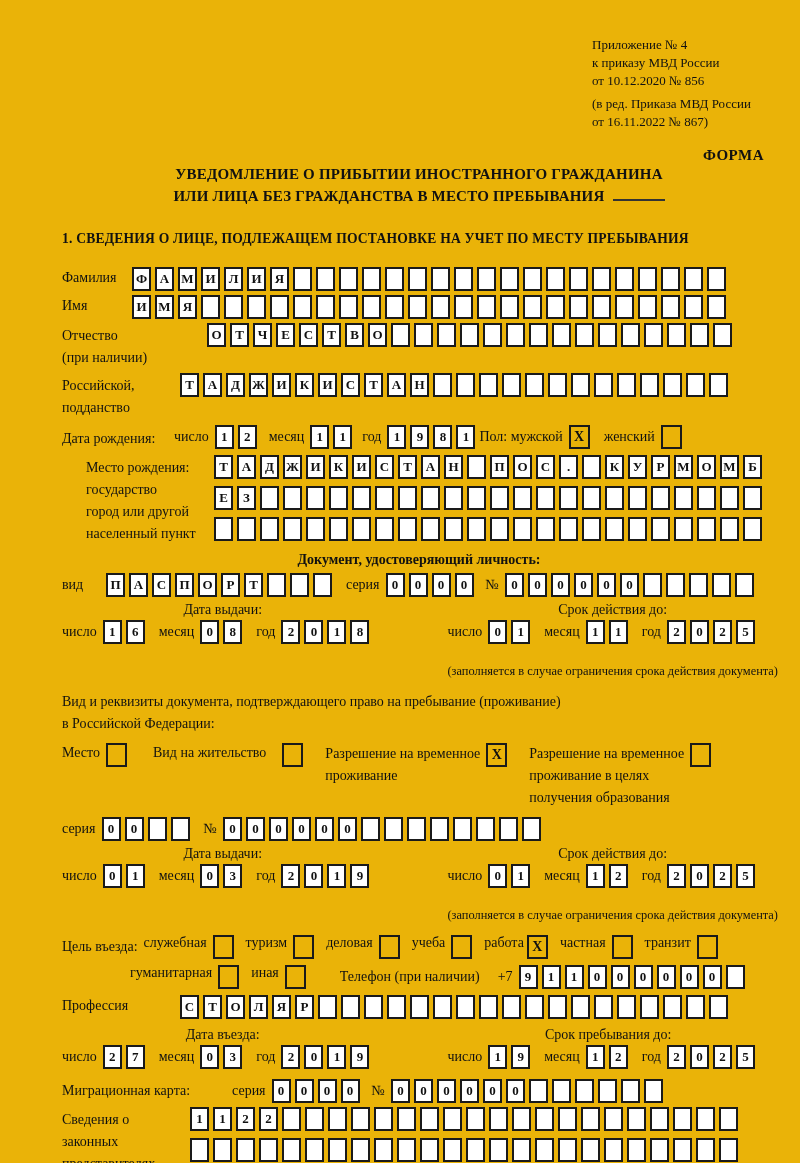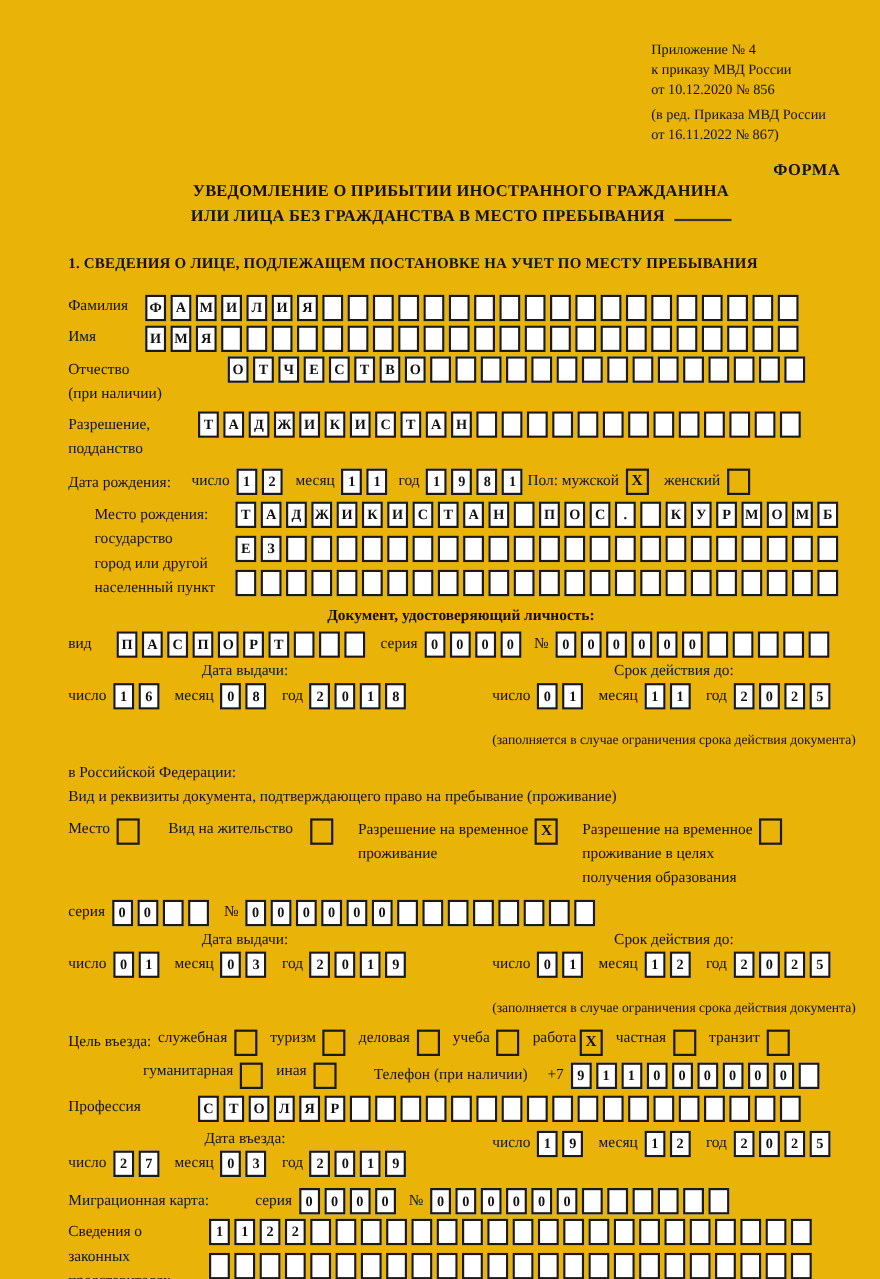--- a/index.html
+++ b/index.html
@@ -170,21 +170,21 @@
         <span class="cell"></span>
         <span class="cell"></span>
         <span class="cell"></span>
         <span class="cell"></span>
         <span class="cell"></span>
       </div>
   </div>
 
   <div class="row">
     <div class="lblock w118">
-      <div>Разрешение,</div>
+      <div>Российской,</div>
       <div>подданство</div>
     </div>
     <div class="cells">
         <span class="cell">Т</span>
         <span class="cell">А</span>
         <span class="cell">Д</span>
         <span class="cell">Ж</span>
         <span class="cell">И</span>
         <span class="cell">К</span>
         <span class="cell">И</span>
@@ -403,22 +403,22 @@
             <span class="cell">0</span>
             <span class="cell">2</span>
             <span class="cell">5</span>
           </span>
       </div>
       <div class="dnote">(заполняется в случае ограничения срока действия документа)</div>
     </div>
   </div>
 
   <div class="intro">
+    <div>Вид и реквизиты документа, подтверждающего право на пребывание (проживание)</div>
     <div>в Российской Федерации:</div>
-    <div>Вид и реквизиты документа, подтверждающего право на пребывание (проживание)</div>
   </div>
 
   <div class="row" style="margin-top:8px;">
     <span class="opt">
       <span class="olabel">Место</span>
       <span class="checkbox"></span>
     </span>
     <span class="opt" style="margin-left:14px;">
       <span class="olabel">Вид на жительство</span>
       <span class="checkbox" style="margin-left:16px;"></span>
@@ -619,20 +619,21 @@
         <span class="dlabel">год</span>
         <span class="cells">
             <span class="cell">2</span>
             <span class="cell">0</span>
             <span class="cell">1</span>
             <span class="cell">9</span>
           </span>
       </div>
     </div>
     <div class="dgroup rightg">
+      <div class="dgroup-title">Срок пребывания до:</div>
       <div class="dgroup-row">
         <span class="dlabel">число</span>
         <span class="cells">
             <span class="cell">1</span>
             <span class="cell">9</span>
           </span>
         <span class="dlabel">месяц</span>
         <span class="cells">
             <span class="cell">1</span>
             <span class="cell">2</span>

